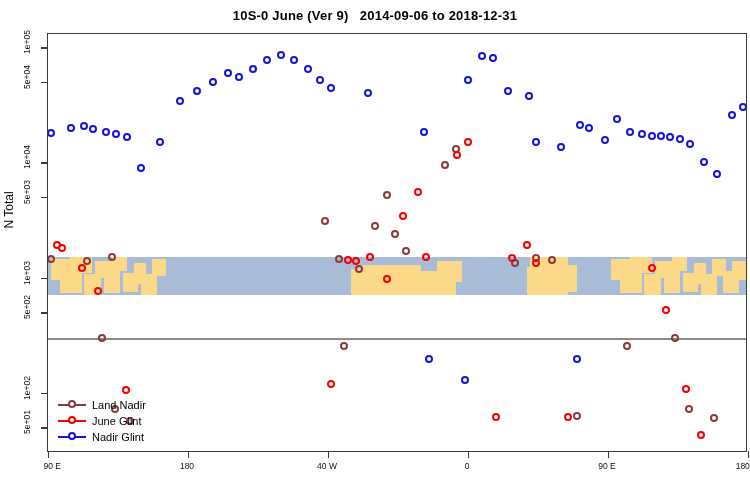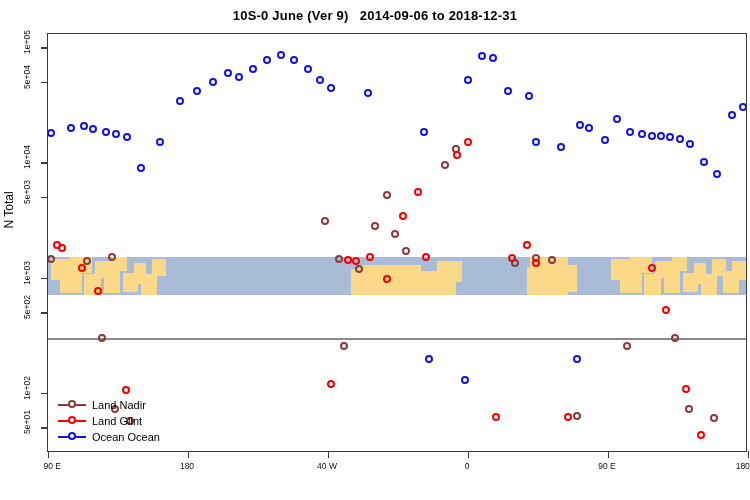--- a/index.html
+++ b/index.html
@@ -237,28 +237,28 @@
             <span class="lgbar" style="background: rgb(139, 58, 58);"></span>
             <span class="lgdot" style="border: 2.4px solid rgb(139, 58, 58);"></span>
           </span>
           <span class="lgtxt">Land Nadir</span>
         </div>
         <div class="lgrow">
           <span class="lgsym">
             <span class="lgbar" style="background: rgb(244, 0, 0);"></span>
             <span class="lgdot" style="border: 2.4px solid rgb(244, 0, 0);"></span>
           </span>
-          <span class="lgtxt">Land Glint</span>
+          <span class="lgtxt">June Glint</span>
         </div>
         <div class="lgrow">
           <span class="lgsym">
             <span class="lgbar" style="background: rgb(20, 20, 220);"></span>
             <span class="lgdot" style="border: 2.4px solid rgb(20, 20, 220);"></span>
           </span>
-          <span class="lgtxt">Ocean Ocean</span>
+          <span class="lgtxt">Nadir Glint</span>
         </div>
       </div>
   </div>
 
   <div id="ylabels">
       <div style="position: absolute; font-size: 8.5px; color: rgb(17, 17, 17); white-space: nowrap; writing-mode: vertical-rl; transform: rotate(180deg); left: 22px; top: 30.1275px;">1e+05</div>
       <div style="position: absolute; font-size: 8.5px; color: rgb(17, 17, 17); white-space: nowrap; writing-mode: vertical-rl; transform: rotate(180deg); left: 22px; top: 64.8093px;">5e+04</div>
       <div style="position: absolute; font-size: 8.5px; color: rgb(17, 17, 17); white-space: nowrap; writing-mode: vertical-rl; transform: rotate(180deg); left: 22px; top: 145.338px;">1e+04</div>
       <div style="position: absolute; font-size: 8.5px; color: rgb(17, 17, 17); white-space: nowrap; writing-mode: vertical-rl; transform: rotate(180deg); left: 22px; top: 180.02px;">5e+03</div>
       <div style="position: absolute; font-size: 8.5px; color: rgb(17, 17, 17); white-space: nowrap; writing-mode: vertical-rl; transform: rotate(180deg); left: 22px; top: 260.548px;">1e+03</div>

